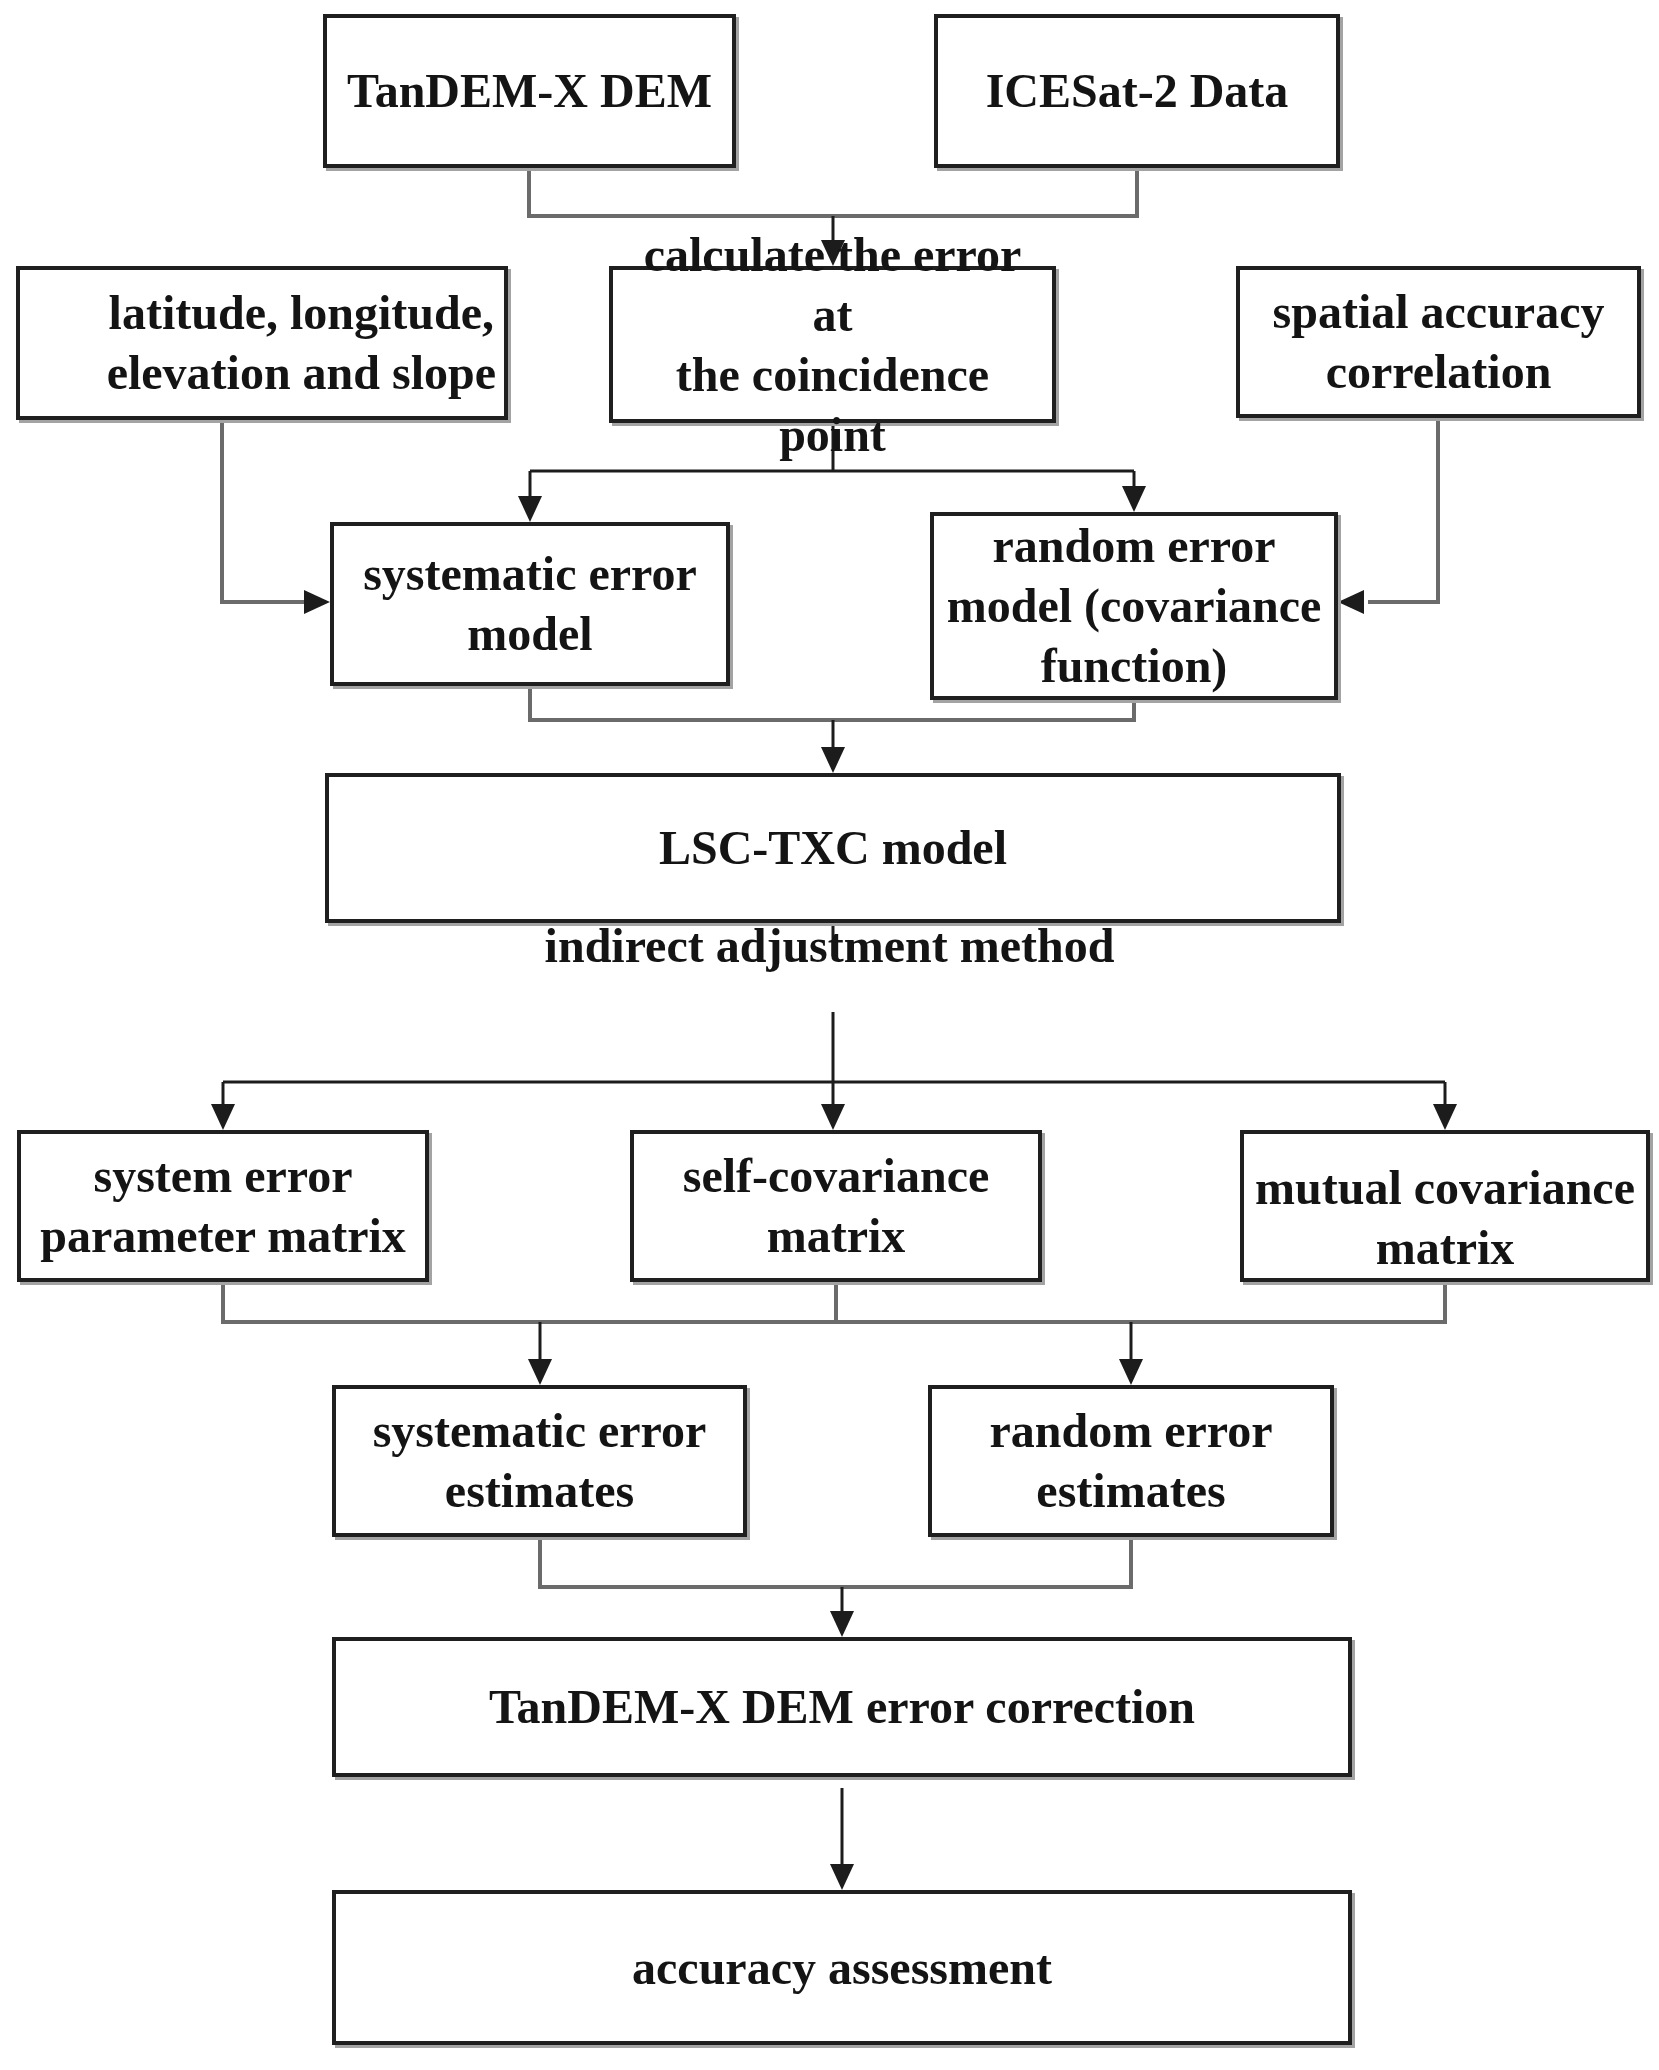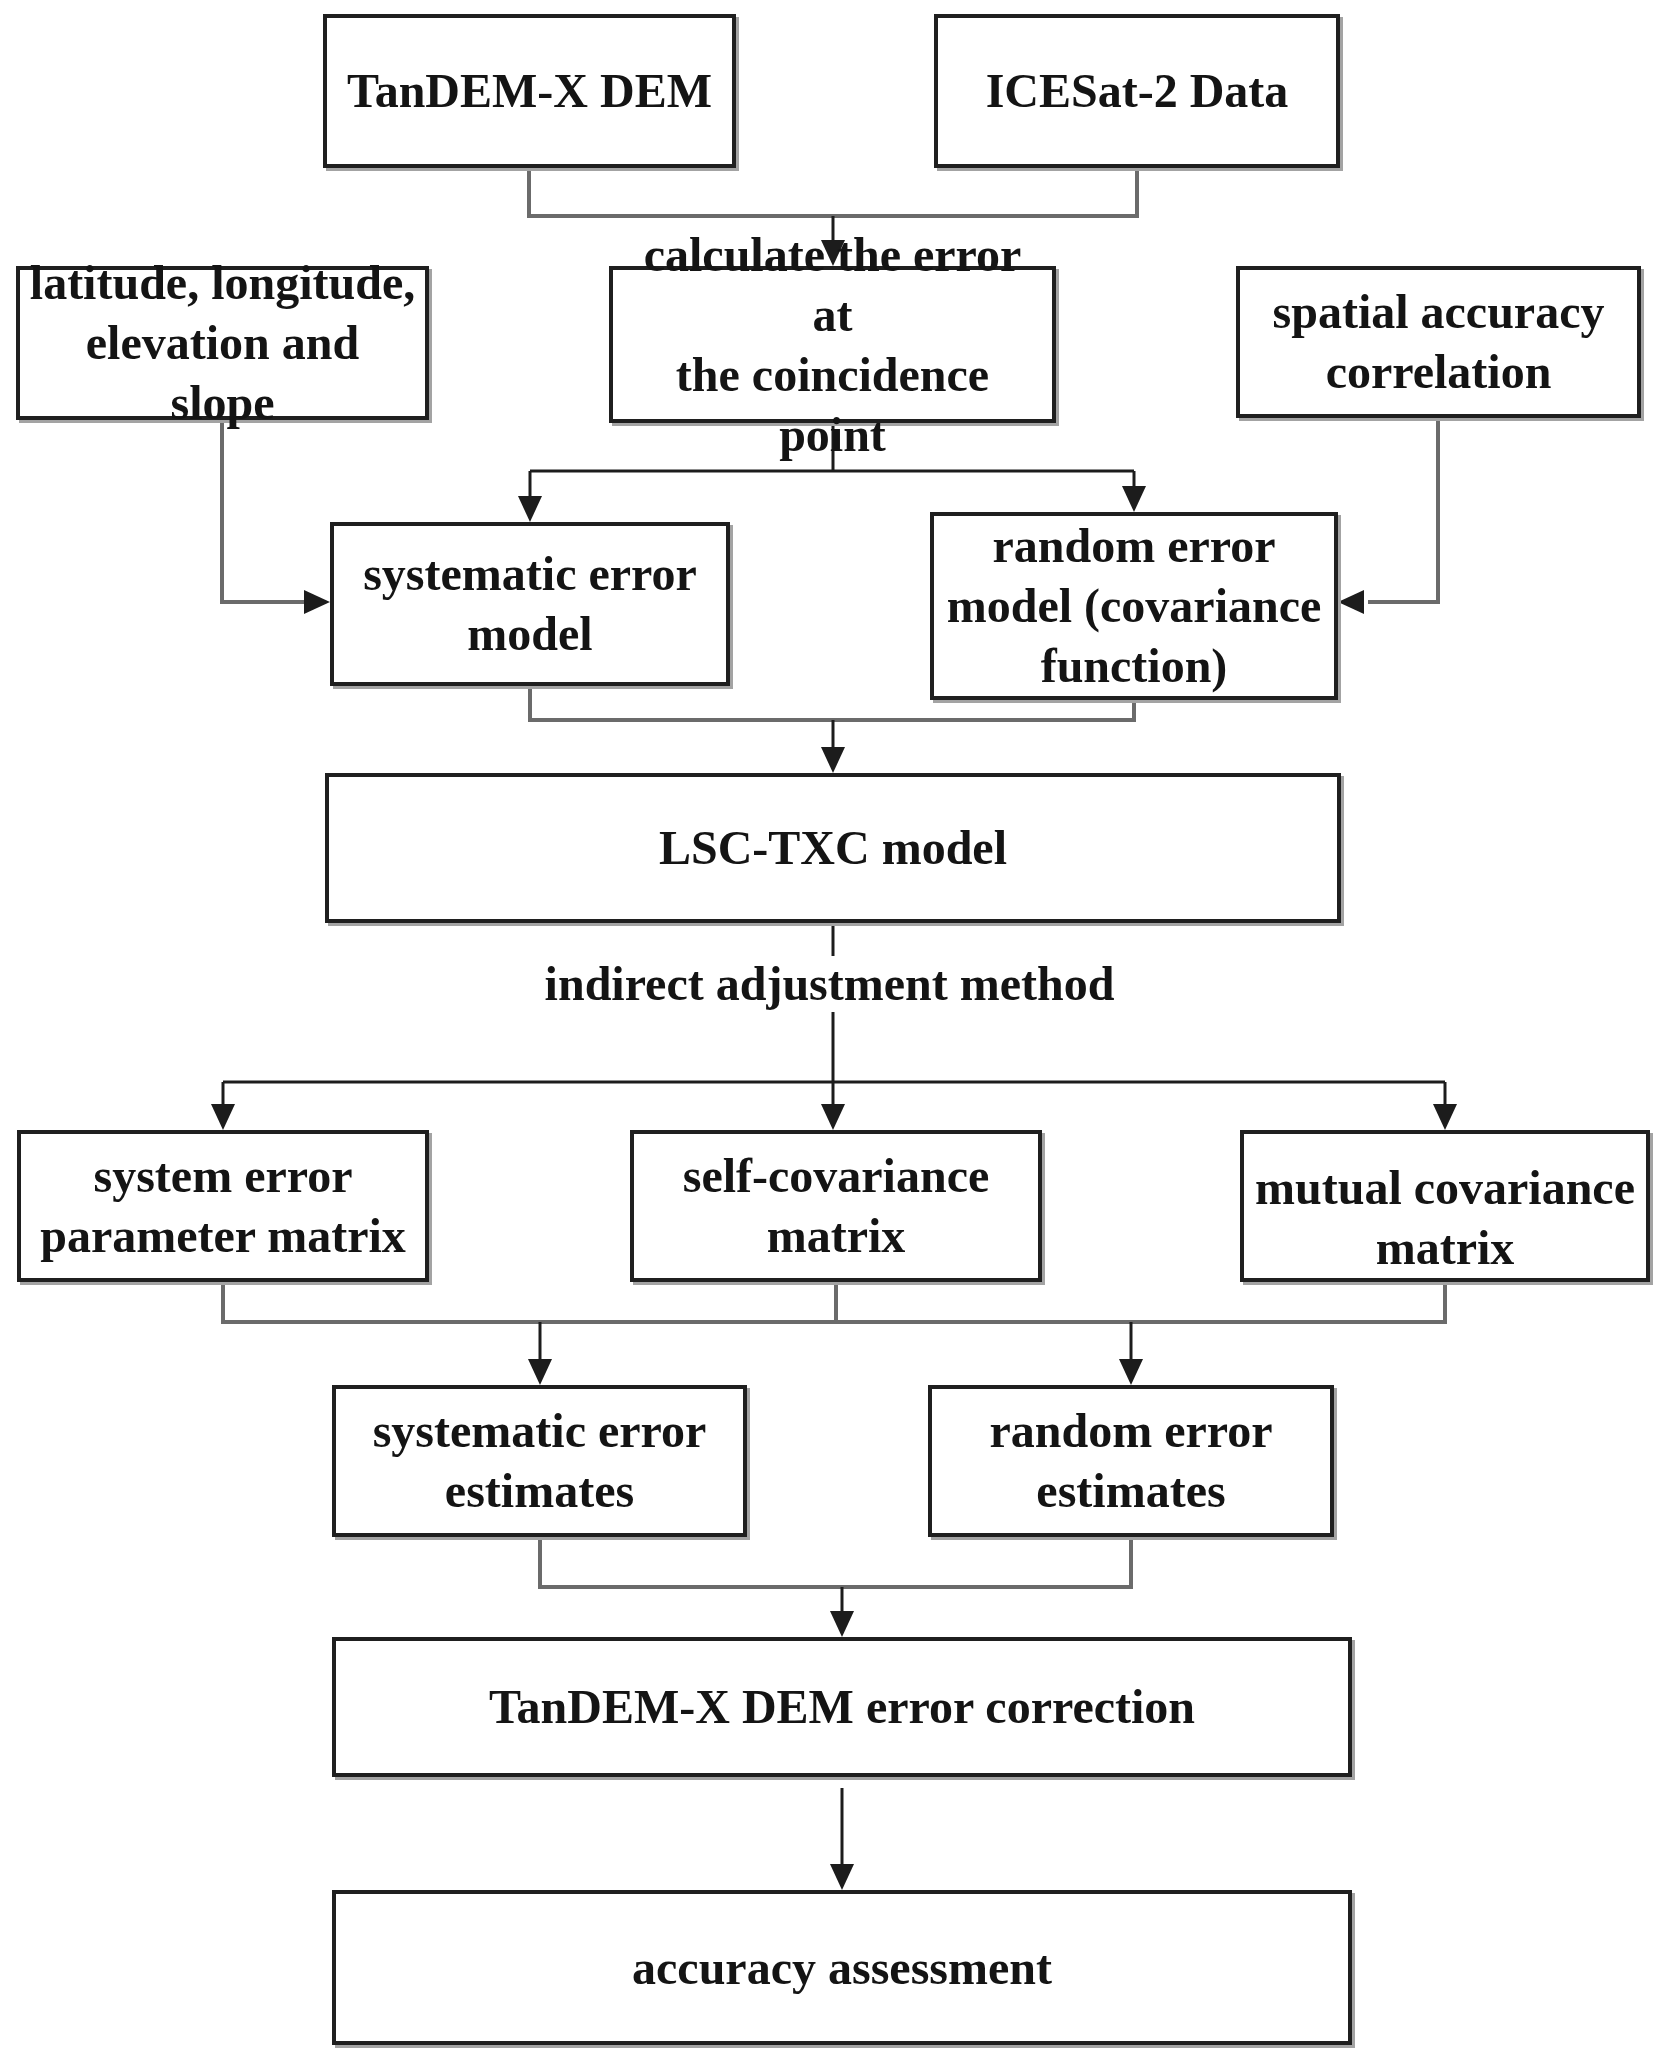--- a/index.html
+++ b/index.html
@@ -41,36 +41,36 @@
     text-align: center;
     color: var(--text);
     font-weight: 700;
     font-size: 48px;
     line-height: 1.25;
   }
   .box .lbl { white-space: pre-line; display: block; padding: 0 8px; }
   
   .b-tandem     { left: 323px;  top: 14px;   width: 413px;  height: 154px; }
   .b-icesat     { left: 934px;  top: 14px;   width: 406px;  height: 154px; }
-  .b-latitude   { left: 16px;   top: 266px;  width: 413px;  height: 154px; }
+  .b-latitude   { left: 16px;   top: 266px;  width: 492px;  height: 154px; justify-content: flex-end; }
   .b-calc       { left: 609px;  top: 266px;  width: 447px;  height: 157px; }
   .b-spatial    { left: 1236px; top: 266px;  width: 405px;  height: 152px; }
   .b-sysmodel   { left: 330px;  top: 522px;  width: 400px;  height: 164px; }
   .b-randmodel  { left: 930px;  top: 512px;  width: 408px;  height: 188px; }
   .b-lsc        { left: 325px;  top: 773px;  width: 1016px; height: 150px; }
   .b-sysparam   { left: 17px;   top: 1130px; width: 412px;  height: 152px; }
   .b-selfcov    { left: 630px;  top: 1130px; width: 412px;  height: 152px; }
   .b-mutualcov  { left: 1240px; top: 1130px; width: 410px;  height: 152px; align-items: flex-end; }
   .b-sysest     { left: 332px;  top: 1385px; width: 415px;  height: 152px; }
   .b-randest    { left: 928px;  top: 1385px; width: 406px;  height: 152px; }
   .b-correction { left: 332px;  top: 1637px; width: 1020px; height: 140px; }
   .b-accuracy   { left: 332px;  top: 1890px; width: 1020px; height: 155px; }
   .float-label {
     position: absolute;
-    left: 0; top: 956px;
+    left: 0; top: 918px;
     width: 1659px;
     text-align: center;
     color: var(--text);
     font-weight: 700;
     font-size: 48px;
     line-height: 56px;
   }
 </style>
 </head>
 <body>

